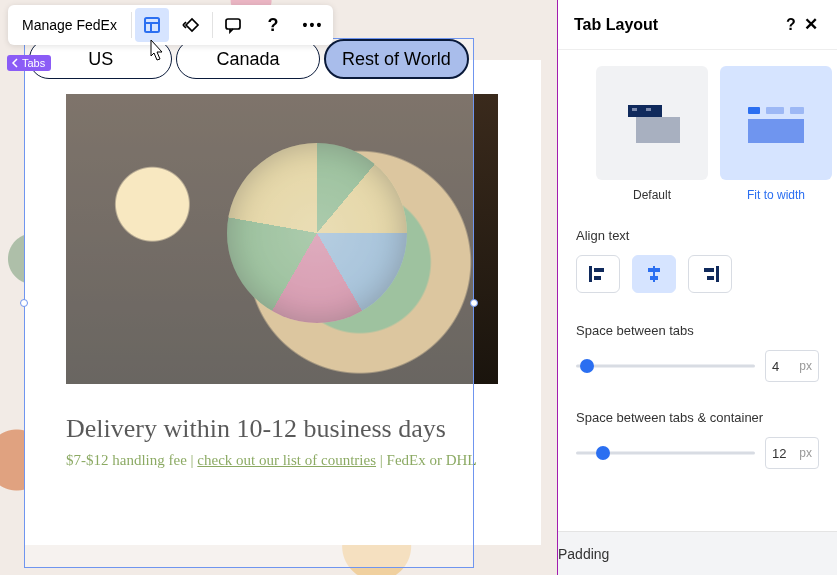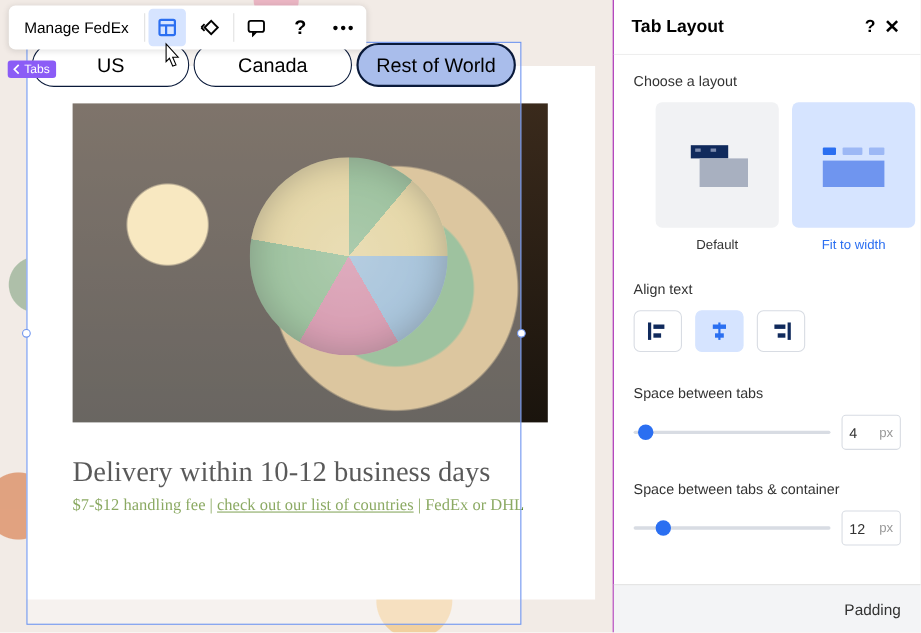--- a/index.html
+++ b/index.html
@@ -267,21 +267,21 @@
   }
   .valbox .unit{ color:#999; font-size:12px; margin-left:auto;}
 
   
   .panel-footer {
     height:44px;
     background:#f3f4f6;
     border-top:1px solid #e4e4e4;
     display:flex;
     align-items:center;
-    justify-content:flex-end;
+    justify-content:flex-start;
     padding-right:18px;
     font-size:14px;
     color:#333;
     cursor:pointer;
   }
 </style>
 </head>
 <body>
 
 <div class="bg-floral"></div>
@@ -349,21 +349,20 @@
 
 <div class="panel">
   <div class="panel-header">
     <span>Tab Layout</span>
     <span class="spacer"></span>
     <span class="hicon">?</span>
     <span class="hicon" style="font-size:17px">✕</span>
   </div>
   <hr>
   <div class="panel-body">
-    <div class="sect-label">Choose a layout</div>
 
     <div class="layout-opts">
       <div class="layout-card">
         <div class="layout-thumb light">
           <svg width="60" height="48" viewBox="0 0 60 48">
             <rect x="6" y="6" width="34" height="12" fill="#102a5c"></rect>
             <rect x="10" y="9" width="5" height="3" fill="#7b8aad"></rect>
             <rect x="24" y="9" width="5" height="3" fill="#7b8aad"></rect>
             <rect x="14" y="18" width="44" height="26" fill="#a8b0c0"></rect>
           </svg>

